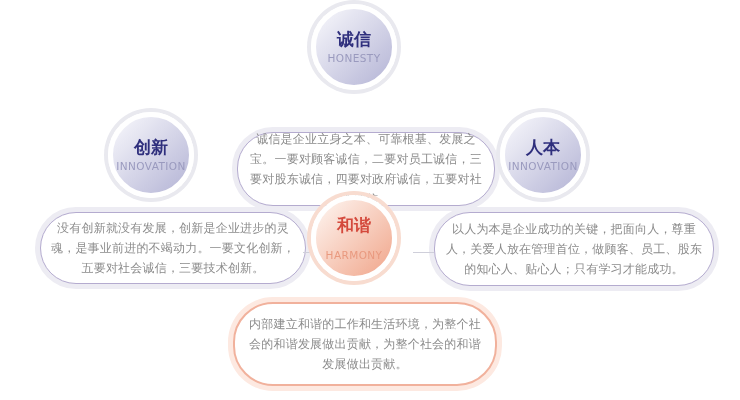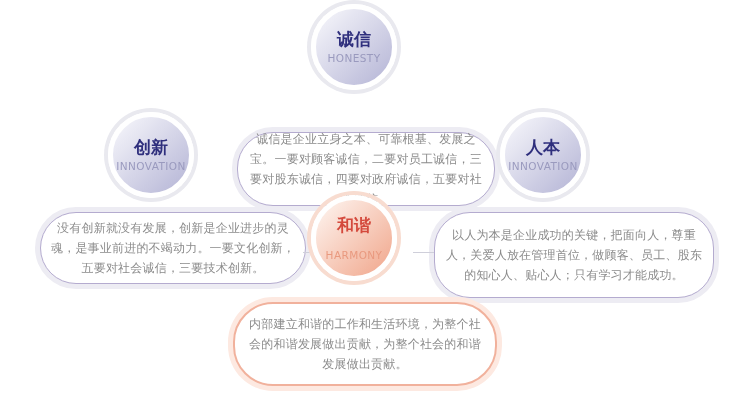--- a/index.html
+++ b/index.html
@@ -33,21 +33,21 @@
   .desc-box.sal-box {
     border:2px solid #f1b19c;
     box-shadow:0 0 0 5px #fde9e1;
   }
   .desc-text {
     font-size:12px; line-height:20px; color:#8b8b8b;
     text-align:center; letter-spacing:0.2px;
   }
   .box-top    { left:237px; top:132px; width:258px; height:74px; }
   .box-left   { left:40px;  top:212px; width:266px; height:72px; }
-  .box-right  { left:434px; top:212px; width:280px; height:86px; }
+  .box-right  { left:434px; top:212px; width:280px; height:74px; }
   .box-bottom { left:233px; top:302px; width:264px; height:84px; border-radius:40px; }
 
   
   .node {
     position:absolute; z-index:3;
     width:86px; height:86px; border-radius:50%;
     border:5px solid #ffffff;
     display:flex; flex-direction:column; align-items:center; justify-content:center;
     text-align:center;
   }

